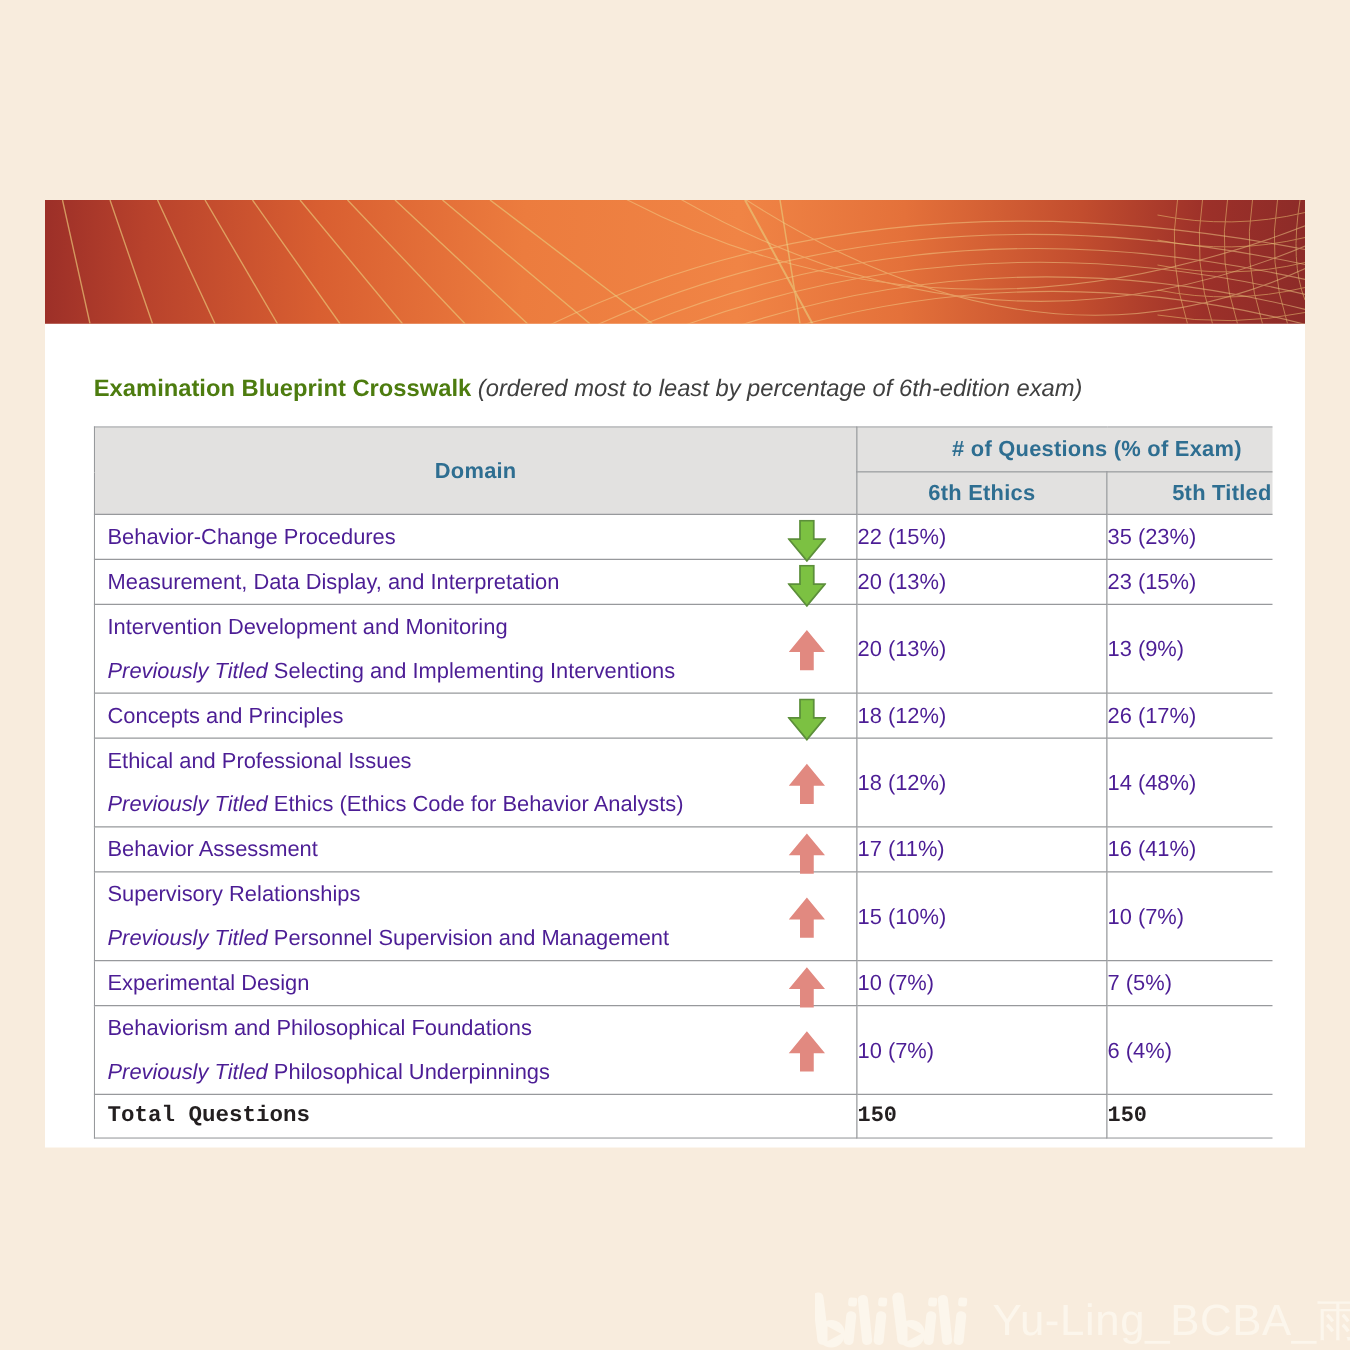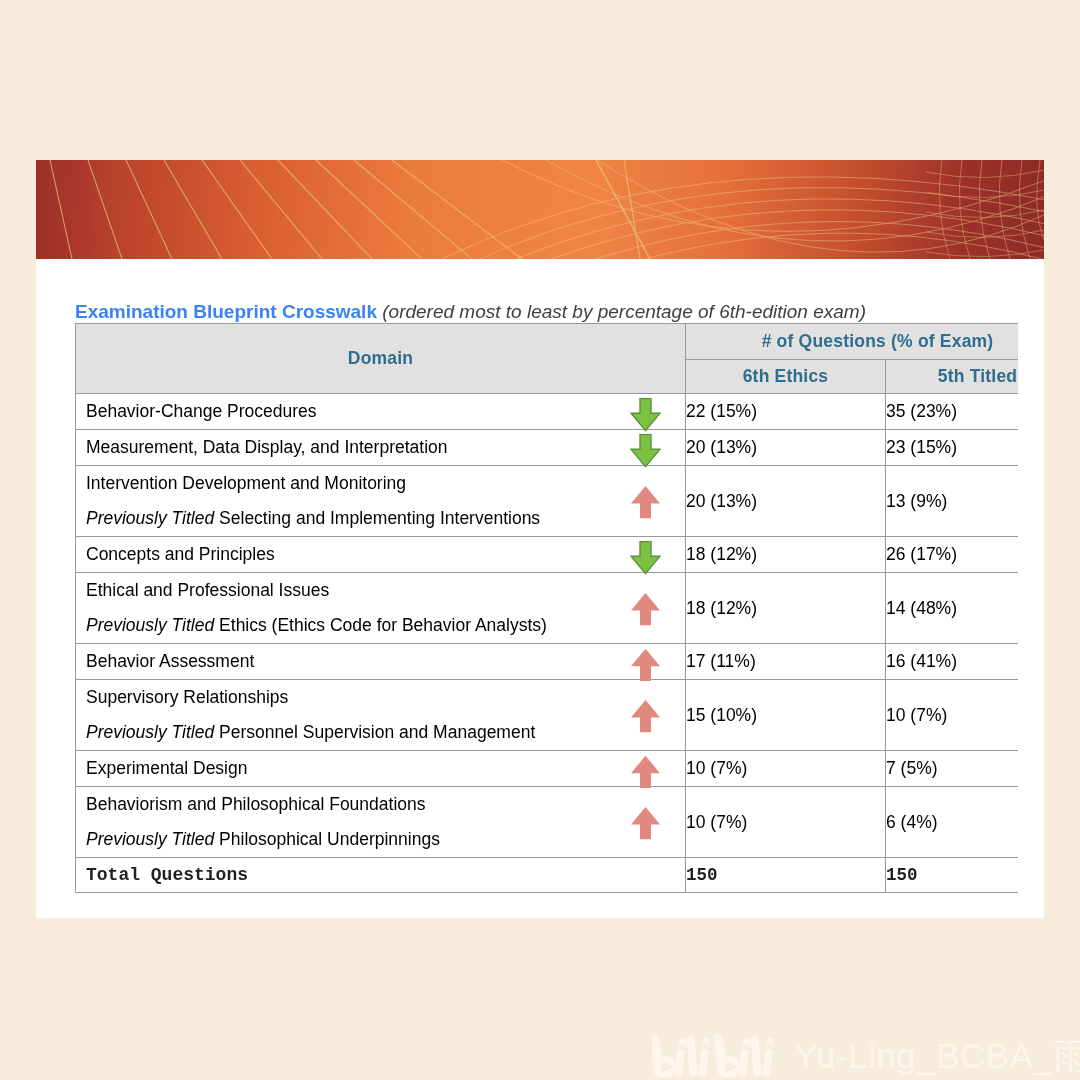--- a/index.html
+++ b/index.html
@@ -17,35 +17,35 @@
     background:linear-gradient(92deg,
       #9c2f28 0%, #b8422c 8%, #d95f31 22%, #ec7c3e 38%, #f08445 55%,
       #e4713a 68%, #c24d2e 82%, #9c3029 92%, #8c2b28 100%);
   }
   .banner svg { position:absolute; left:0; top:0; width:100%; height:100%; }
   .content {
     width:1008px; height:659px; background:#ffffff;
     padding:42px 0 0 39px;
   }
   .title-line { font-size:19px; color:#4b4c4e; white-space:nowrap; }
-  .title-line .t-main { font-weight:bold; color:#3b82f6; }
+  .title-line .t-main { font-weight:bold; color:#4d7c0f; }
   .title-line .t-note { font-style:italic; color:#404040; }
-  .table-clip { width:943px; overflow:hidden; }
+  .table-clip { width:943px; overflow:hidden; margin-top:18px; }
   table { width:994px; table-layout:fixed; border-collapse:collapse; }
   col.c-domain { width:610px; }
   col.c-6th    { width:200px; }
   col.c-5th    { width:184px; }
   th, td { border:1px solid #97999c; }
   thead th {
     background:#e2e1e0; color:#2e6e91; font-size:17.5px; font-weight:bold;
     text-align:center; letter-spacing:0.2px;
   }
   tr.h1 th { height:36px; }
   tr.h2 th { height:34px; }
-  tbody td { color:#000000; font-size:17.5px; vertical-align:middle; }
+  tbody td { color:#4c1d95; font-size:17.5px; vertical-align:middle; }
   td.domain-cell { position:relative; padding-left:10px; padding-right:70px; }
   tr.row-single td { height:35px; }
   tr.row-double td { height:71px; }
   .d-line { line-height:35px; white-space:nowrap; }
   .d-line .pt-label { font-style:italic; }
   td.num { text-align:left; }
   .arrow {
     position:absolute; right:24px; top:50%;
     width:31px; height:34px; transform:translateY(-47%);
   }

